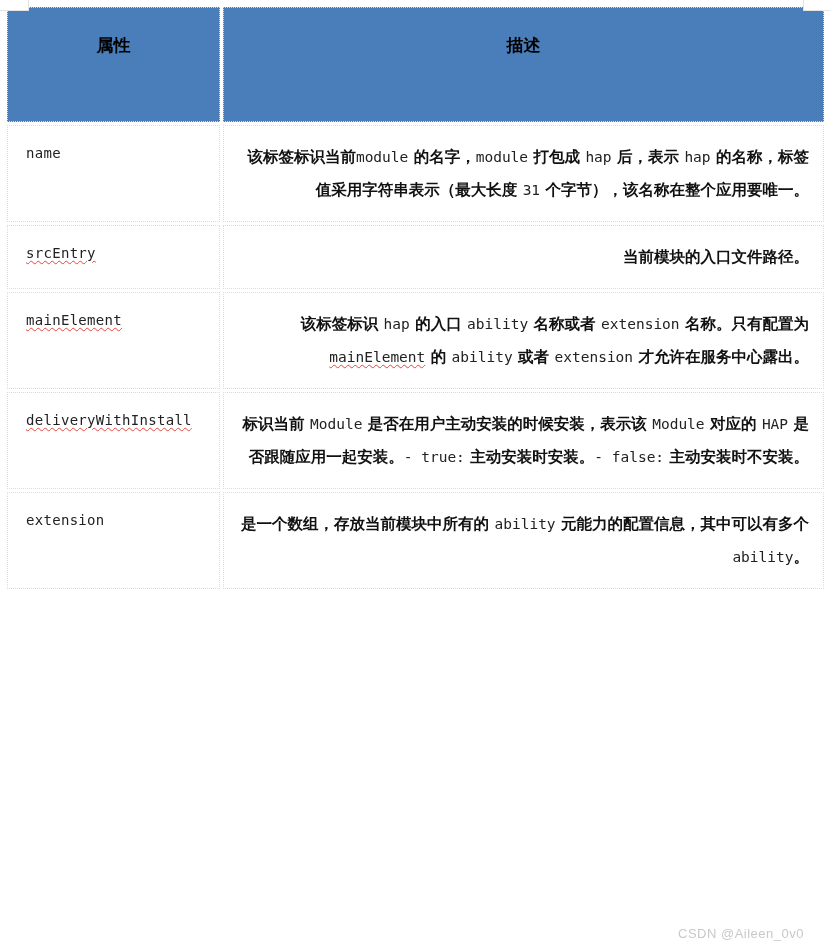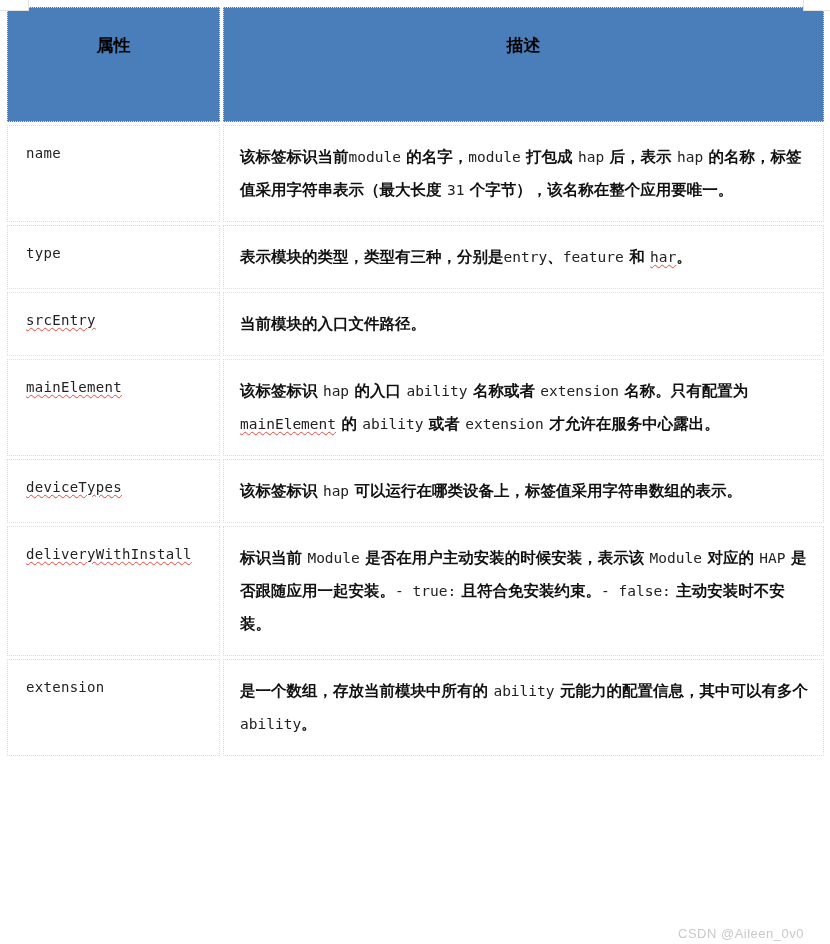--- a/index.html
+++ b/index.html
@@ -99,20 +99,21 @@
   td.desc-cell {
     padding-left: 16px;
     padding-top: 15px;
   }
   .desc {
     font-family: "DejaVu Sans", "Liberation Sans", sans-serif;
     font-weight: bold;
     font-size: 15.5px;
     line-height: 33px;
     color: #111111;
+    text-align: right;
   }
   .desc .code {
     font-family: "DejaVu Sans Mono", "Liberation Mono", monospace;
     font-weight: normal;
     font-size: 14.5px;
     color: #222222;
     letter-spacing: 0px;
   }
 
   
@@ -149,47 +150,35 @@
         </tr>
       </thead>
       <tbody id="tbody">
           <tr>
             <td class="attr-cell"><span class="attr-name">name</span></td>
             <td class="desc-cell">
               <div class="desc"><span class="">该标签标识当前</span><span class="code">module</span><span class=""> 的名字，</span><span class="code">module</span><span class=""> 打包成 </span><span class="code">hap</span><span class=""> 后，表示 </span><span class="code">hap</span><span class=""> 的名称，标签值采用字符串表示（最大长度 </span><span class="code">31</span><span class=""> 个字节），该名称在整个应用要唯一。</span></div>
             </td>
           </tr>
           <tr>
-            <td class="attr-cell"><span class="attr-name">type</span></td>
-            <td class="desc-cell">
-              <div class="desc"><span class="">表示模块的类型，类型有三种，分别是</span><span class="code">entry</span><span class="">、</span><span class="code">feature</span><span class=""> 和 </span><span class="code sp">har</span><span class="">。</span></div>
-            </td>
-          </tr>
-          <tr>
             <td class="attr-cell"><span class="attr-name sp">srcEntry</span></td>
             <td class="desc-cell">
               <div class="desc"><span class="">当前模块的入口文件路径。</span></div>
             </td>
           </tr>
           <tr>
             <td class="attr-cell"><span class="attr-name sp">mainElement</span></td>
             <td class="desc-cell">
               <div class="desc"><span class="">该标签标识 </span><span class="code">hap</span><span class=""> 的入口 </span><span class="code">ability</span><span class=""> 名称或者 </span><span class="code">extension</span><span class=""> 名称。只有配置为 </span><span class="code sp">mainElement</span><span class=""> 的 </span><span class="code">ability</span><span class=""> 或者 </span><span class="code">extension</span><span class=""> 才允许在服务中心露出。</span></div>
             </td>
           </tr>
           <tr>
-            <td class="attr-cell"><span class="attr-name sp">deviceTypes</span></td>
-            <td class="desc-cell">
-              <div class="desc"><span class="">该标签标识 </span><span class="code">hap</span><span class=""> 可以运行在哪类设备上，标签值采用字符串数组的表示。</span></div>
-            </td>
-          </tr>
-          <tr>
             <td class="attr-cell"><span class="attr-name sp">deliveryWithInstall</span></td>
             <td class="desc-cell">
-              <div class="desc"><span class="">标识当前 </span><span class="code">Module</span><span class=""> 是否在用户主动安装的时候安装，表示该 </span><span class="code">Module</span><span class=""> 对应的 </span><span class="code">HAP</span><span class=""> 是否跟随应用一起安装。</span><span class="code">- true:</span><span class=""> 且符合免安装约束。</span><span class="code">- false:</span><span class=""> 主动安装时不安装。</span></div>
+              <div class="desc"><span class="">标识当前 </span><span class="code">Module</span><span class=""> 是否在用户主动安装的时候安装，表示该 </span><span class="code">Module</span><span class=""> 对应的 </span><span class="code">HAP</span><span class=""> 是否跟随应用一起安装。</span><span class="code">- true:</span><span class=""> 主动安装时安装。</span><span class="code">- false:</span><span class=""> 主动安装时不安装。</span></div>
             </td>
           </tr>
           <tr>
             <td class="attr-cell"><span class="attr-name">extension</span></td>
             <td class="desc-cell">
               <div class="desc"><span class="">是一个数组，存放当前模块中所有的 </span><span class="code">ability</span><span class=""> 元能力的配置信息，其中可以有多个 </span><span class="code">ability</span><span class="">。</span></div>
             </td>
           </tr>
         </tbody>
     </table>

